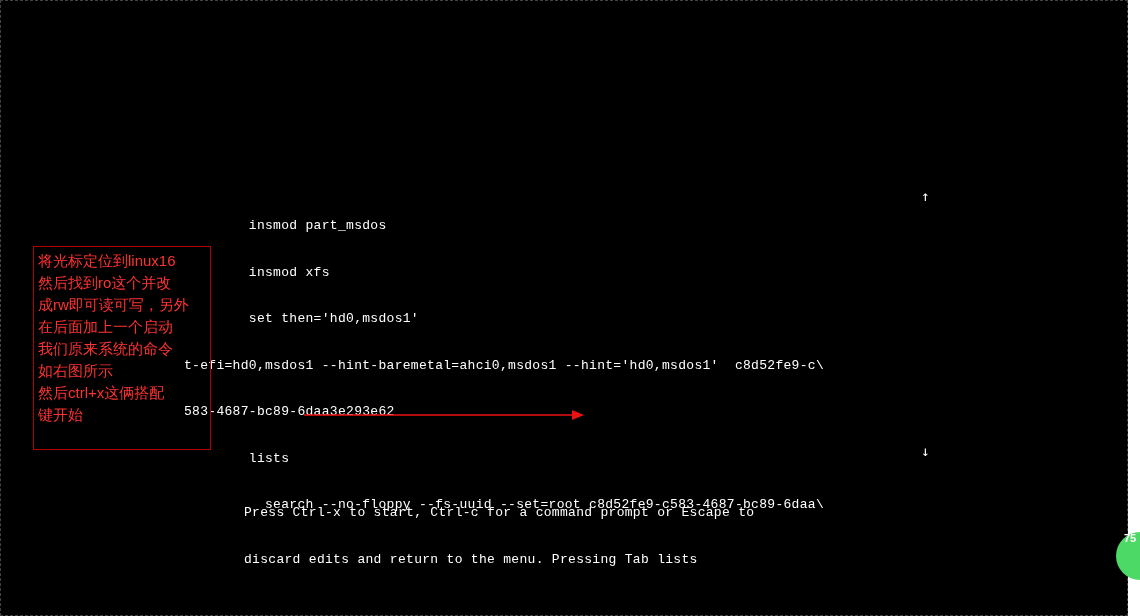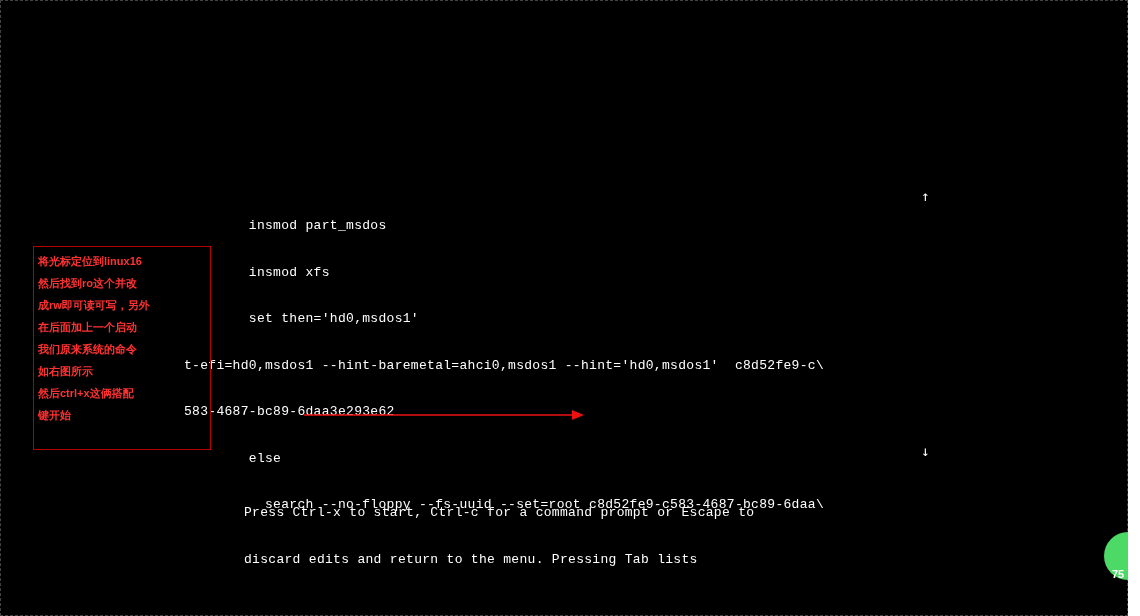--- a/index.html
+++ b/index.html
@@ -63,65 +63,64 @@
     width: 178px;
     height: 204px;
     border: 1px solid #b40000;
     background: transparent;
   }
   .annotation-text {
     position: absolute;
     left: 38px;
     top: 250px;
     color: #ff3232;
-    font-size: 11px;
+    font-size: 15px;
     line-height: 22px;
     font-family: "SimSun", "Microsoft YaHei", sans-serif;
     white-space: pre-line;
-    font-weight: bold;
   }
   .arrow {
     position: absolute;
     left: 304px;
     top: 409px;
     width: 280px;
     height: 12px;
     pointer-events: none;
   }
   .arrow svg { width: 100%; height: 100%; }
   .badge {
     position: absolute;
-    right: 12px;
+    right: 0;
     top: 532px;
     width: 24px;
     height: 48px;
     background: #4dd965;
     border-top-left-radius: 24px;
     border-bottom-left-radius: 24px;
     display: flex;
-    align-items: flex-end;
+    align-items: flex-start;
     justify-content: center;
     color: #fff;
     font-size: 11px;
     font-weight: bold;
     font-family: sans-serif;
   }
   .badge span { margin-left: 4px; }
 </style>
 </head>
 <body>
 
 <div class="terminal">
   <div class="content">
     <div>        insmod part_msdos</div>
     <div>        insmod xfs</div>
     <div>        set then='hd0,msdos1'</div>
     <div>t-efi=hd0,msdos1 --hint-baremetal=ahci0,msdos1 --hint='hd0,msdos1'  c8d52fe9-c\</div>
     <div>583-4687-bc89-6daa3e293e62</div>
-    <div>        else</div>
+    <div>        lists</div>
     <div>          search --no-floppy --fs-uuid --set=root c8d52fe9-c583-4687-bc89-6daa\</div>
     
     
     
     
     
     
   </div>
   <div class="scroll-up">↑</div>
   <div class="scroll-down">↓</div>

